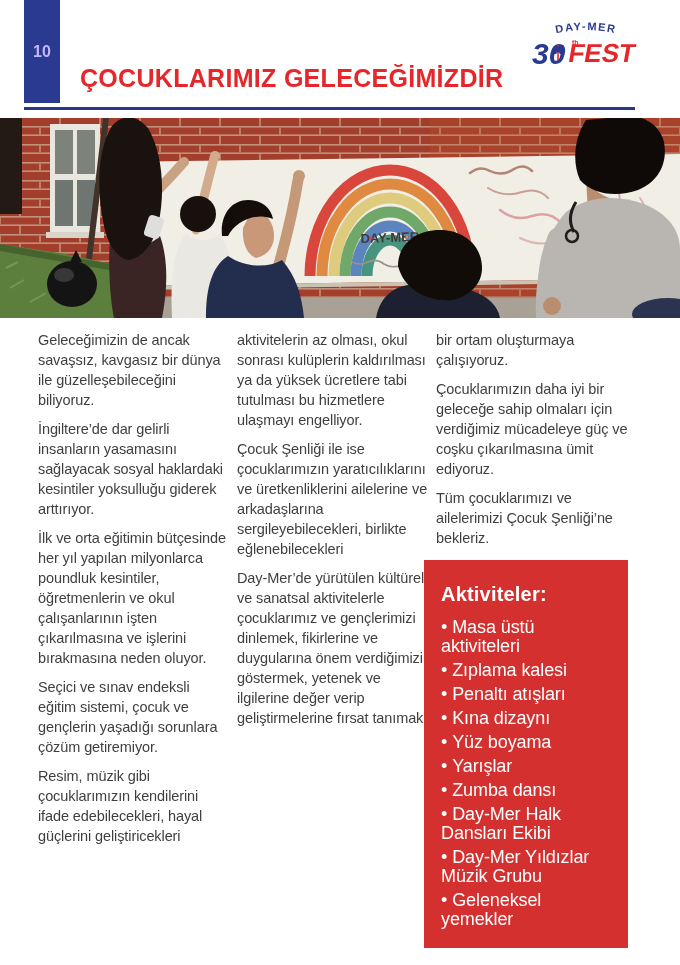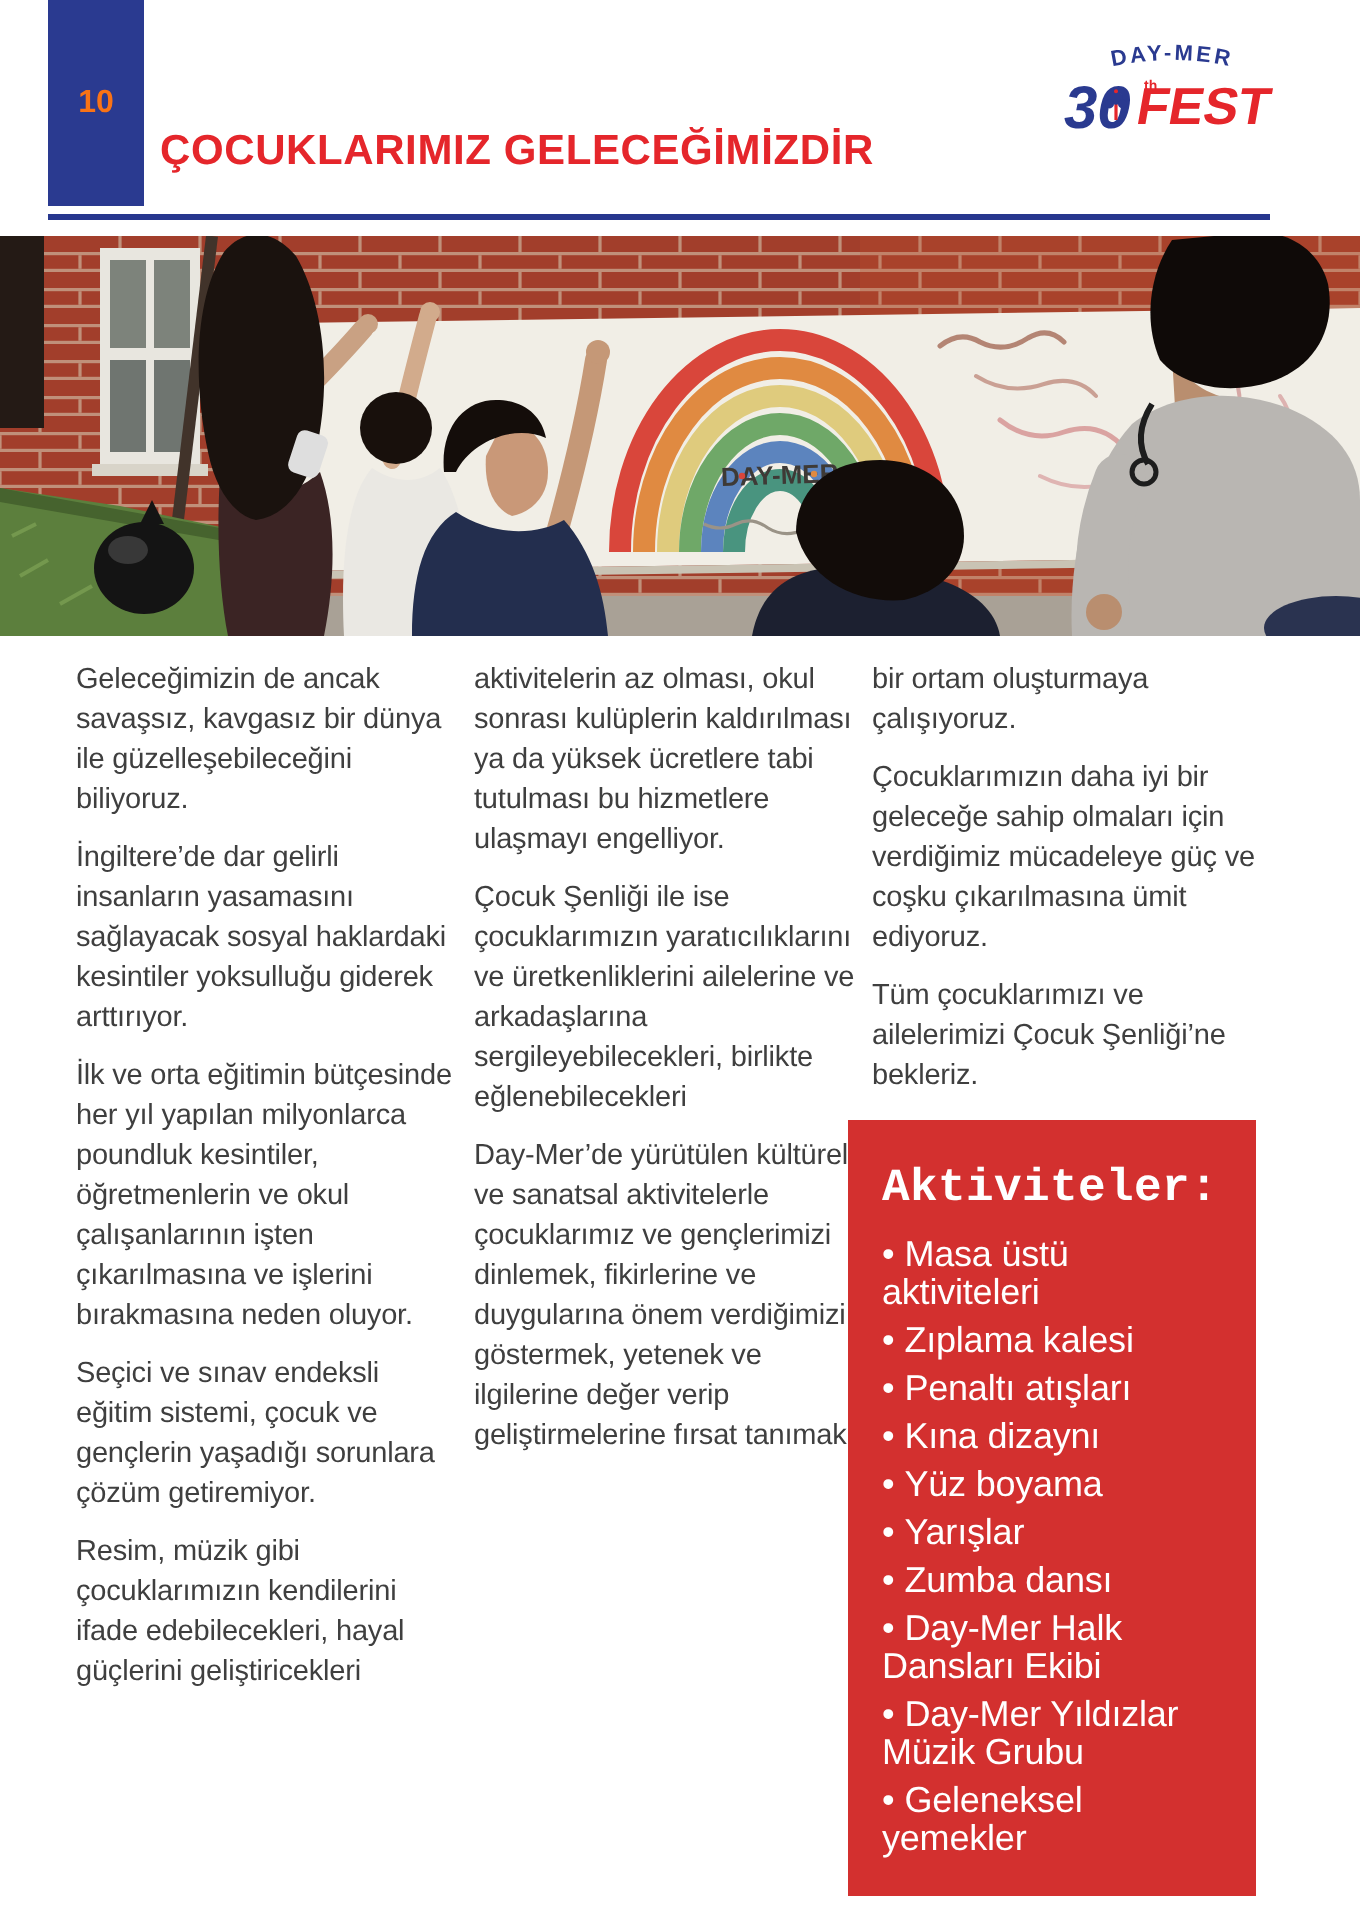--- a/index.html
+++ b/index.html
@@ -5,49 +5,49 @@
   html,body{margin:0;padding:0;}
   body{
     width:680px;height:965px;background:#ffffff;
     font-family:"Liberation Sans", sans-serif;
     position:relative;overflow:hidden;
   }
   .page{position:absolute;inset:0;}
 
   
   .pagebar{
-    position:absolute;left:24px;top:0;width:48px;height:103px;
-    background:#2A3A90;color:#f97316;display:flex;align-items:center;justify-content:center;
+    position:absolute;left:24px;top:0;width:36px;height:103px;
+    background:#2A3A90;color:#c4b5fd;display:flex;align-items:center;justify-content:center;
     font-weight:bold;font-size:16px;
   }
   .logo{position:absolute;left:528px;top:18px;width:118px;height:52px;}
   .title{
     position:absolute;left:80px;top:64px;margin:0;
-    font-size:21px;font-weight:bold;color:#E5262B;letter-spacing:.3px;white-space:nowrap;
+    font-size:25px;font-weight:bold;color:#E5262B;letter-spacing:.3px;white-space:nowrap;
   }
   .rule{position:absolute;left:24px;top:107px;width:611px;height:3px;background:#27378E;}
 
   
   .photo{position:absolute;left:0;top:118px;width:680px;height:200px;}
 
   
   .columns{
     position:absolute;left:38px;top:330px;width:610px;height:635px;
     display:flex;gap:7px;align-items:flex-start;
   }
   .col{width:192px;font-size:14.5px;line-height:20px;color:#3F3F3F;letter-spacing:-0.1px;}
   .col p{margin:0 0 9px 0;}
 
   
   .activities{
     margin:12px 0 0 -12px;width:204px;box-sizing:border-box;
     background:#D3302F;color:#ffffff;padding:24px 14px 14px 17px;
     min-height:384px;
   }
-  .activities h2{margin:0 0 14px 0;font-size:23px;font-weight:bold;letter-spacing:.2px;font-family:Liberation Mono, monospace;}
+  .activities h2{margin:0 0 14px 0;font-size:20px;font-weight:bold;letter-spacing:.2px;}
   .activities .item{margin:0 0 5px 0;font-size:18px;line-height:19px;font-weight:500;}
   .activities .blt{margin-right:5px;}
 </style>
 </head>
 <body>
 
 <div class="page">
 
   <div class="pagebar">
     <span>10</span>

